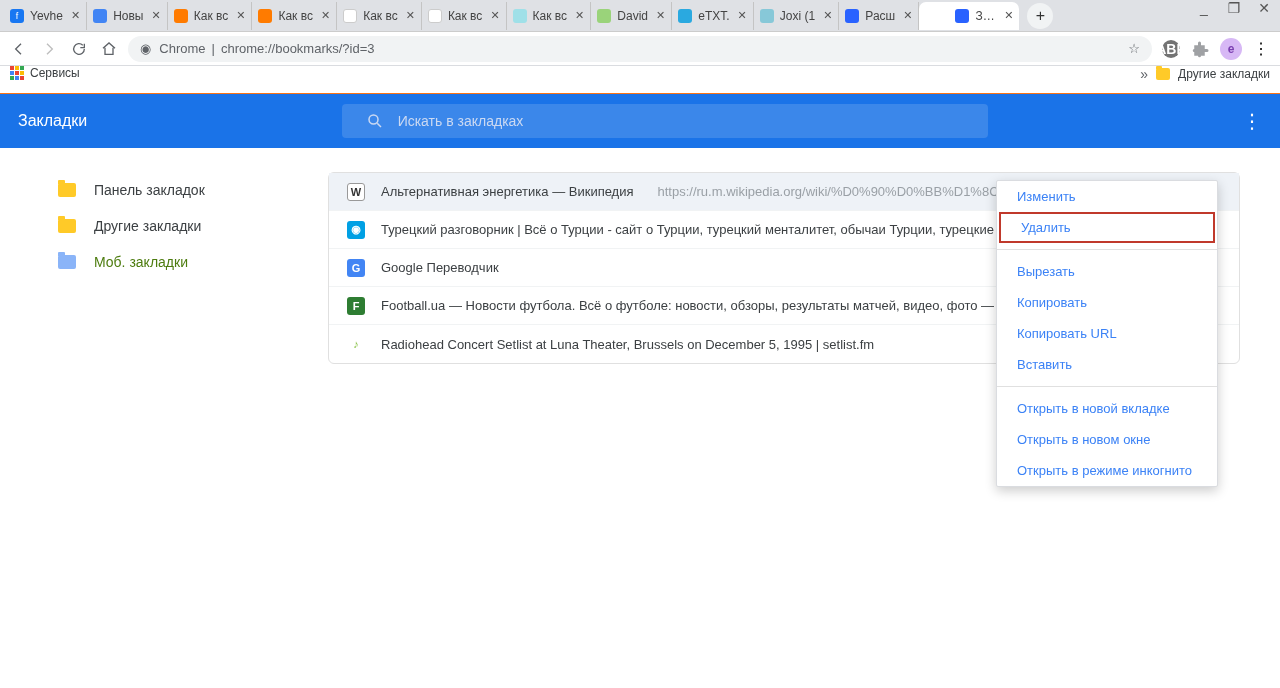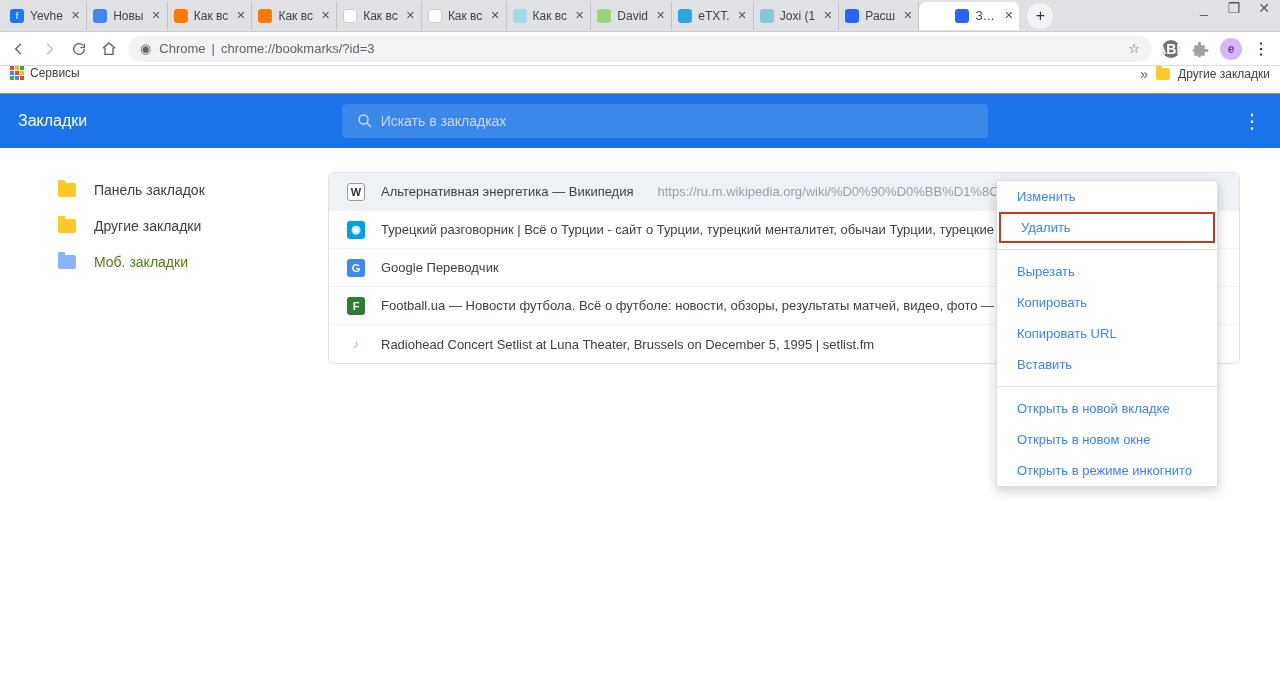--- a/index.html
+++ b/index.html
@@ -35,21 +35,21 @@
 .bm-bar .apps-grid span { background: #ea4335; }
 .bm-bar .apps-grid span:nth-child(2){ background:#fbbc04;} .bm-bar .apps-grid span:nth-child(3){ background:#34a853;} .bm-bar .apps-grid span:nth-child(4){ background:#4285f4;} .bm-bar .apps-grid span:nth-child(5){ background:#ea4335;} .bm-bar .apps-grid span:nth-child(6){ background:#fbbc04;} .bm-bar .apps-grid span:nth-child(7){ background:#34a853;} .bm-bar .apps-grid span:nth-child(8){ background:#4285f4;} .bm-bar .apps-grid span:nth-child(9){ background:#ea4335;}
 .bm-bar .right { margin-left: auto; display: flex; align-items: center; gap: 8px; cursor: pointer; }
 .bm-bar .folder-ico { width: 14px; height: 12px; background: #ffca28; border-radius: 2px; position: relative; }
 .bm-bar .folder-ico::before { content:""; position:absolute; top:-2px; left:0; width:6px; height:3px; background:#ffca28; border-radius:1px 1px 0 0; }
 .bm-bar .arr { font-size: 14px; color: #5f6368; }
 
 
 .bookmarks-header { height: 54px; background: #1a73e8; display: flex; align-items: center; color: #fff; padding: 0 18px; }
 .bookmarks-header .title { font-size: 16px; }
-.search-box { margin-left: auto; margin-right: auto; width: 646px; height: 34px; background: #3b87ea; border-radius: 4px; display: flex; align-items: center; gap: 7px; padding: 0 14px; color: #cbd9f2; }
+.search-box { margin-left: auto; margin-right: auto; width: 646px; height: 34px; background: #3b87ea; border-radius: 4px; display: flex; align-items: center; gap: 14px; padding: 0 24px; color: #cbd9f2; }
 .search-box .mag { color: #cbd9f2; }
 .search-box input { background: transparent; border: none; outline: none; color: #fff; font-size: 14px; width: 100%; }
 .search-box input::placeholder { color: #cbd9f2; }
 .more-dots { color: #fff; font-size: 20px; cursor: pointer; }
 
 
 .main { display: flex; position: relative; margin-left: 32px; }
 .sidebar { width: 280px; padding-top: 24px; }
 .side-item { display: flex; align-items: center; gap: 18px; height: 36px; padding-left: 26px; font-size: 14px; color: #3c4043; cursor: pointer; }
 .side-item.active { color: #4d7c0f; }

